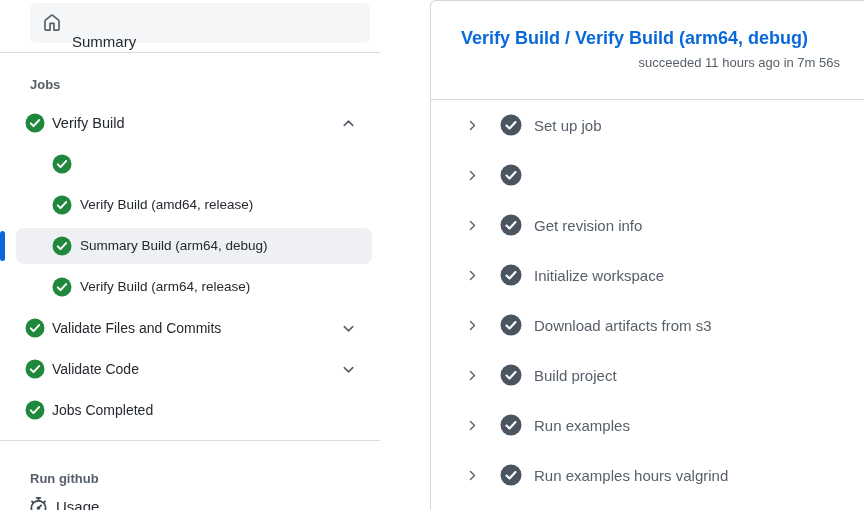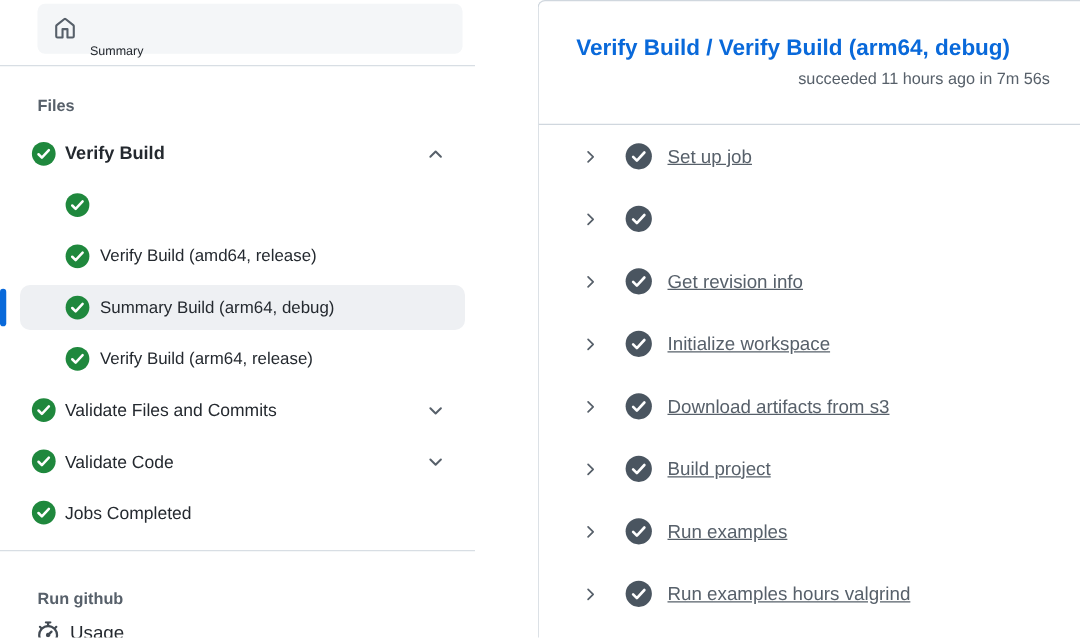--- a/index.html
+++ b/index.html
@@ -22,41 +22,41 @@
     color:var(--fg);
   }
   
   .sidebar{position:absolute;left:0;top:0;width:380px;height:510px;}
   .summary-btn{
     position:absolute;left:30px;top:3px;width:340px;height:40px;
     background:var(--btnbg);border-radius:6px;
     display:flex;align-items:center;gap:11px;padding-left:13px;
     cursor:pointer;
   }
-  .summary-btn .label{font-size:10px;color:var(--fg);margin-top:37px;}
+  .summary-btn .label{font-size:15px;color:var(--fg);margin-top:37px;}
   .divider{position:absolute;left:0;width:380px;height:1px;background:#d8dee4;}
   .divider.d1{top:52px;}
   .divider.d2{top:440px;}
   .section-heading{
     position:absolute;left:30px;font-size:13px;font-weight:bold;color:var(--muted);
   }
   .jobs-heading{top:77px;}
   .rundetails-heading{top:471px;}
   .job-row{
     position:absolute;left:0;width:380px;height:41px;cursor:pointer;
   }
   .job-row .row-bg{
     position:absolute;left:16px;top:2px;width:356px;height:36px;border-radius:8px;
   }
   .job-row.selected .row-bg{background:var(--selbg);}
   .job-row .check{position:absolute;top:10px;}
   .job-row .jlabel{position:absolute;top:12px;font-size:14px;color:var(--fg);white-space:nowrap;}
   .job-row.toplevel .check{left:25px;}
   .job-row.toplevel .jlabel{left:52px;}
-  .job-row.toplevel.bold .jlabel{font-weight:bold;font-size:14.5px;}
+  .job-row.toplevel.bold .jlabel{font-weight:normal;font-size:14.5px;}
   .job-row.child .check{left:52px;}
   .job-row.child .jlabel{left:80px;font-size:13.5px;}
   .job-row .jchevron{position:absolute;left:341px;top:13px;}
   .sel-accent{
     position:absolute;left:0;top:231px;width:5px;height:30px;
     background:var(--blue);border-radius:3px;
   }
   .usage-row{position:absolute;left:0;top:494px;width:380px;height:40px;cursor:pointer;}
   .usage-row .uicon{position:absolute;left:29px;top:3px;}
   .usage-row .ulabel{position:absolute;left:56px;top:4px;font-size:15px;color:var(--fg);}
@@ -71,40 +71,40 @@
     border-bottom:1px solid var(--border);
   }
   .page-title{font-size:18px;font-weight:bold;color:var(--blue);line-height:24px;}
   .status-text{font-size:13px;color:var(--muted);margin-top:5px;text-align:right;}
   .steps{position:relative;}
   .step-row{
     display:flex;align-items:center;height:50px;padding-left:35px;cursor:pointer;
   }
   .step-row .schevron{width:13px;display:flex;align-items:center;}
   .step-row .scheck{margin-left:21px;display:flex;align-items:center;}
-  .step-row .slabel{margin-left:12px;font-size:15px;color:var(--muted);white-space:nowrap;text-decoration:underline;}
+  .step-row .slabel{margin-left:12px;font-size:15px;color:var(--muted);white-space:nowrap;}
   svg{display:block;}
 </style>
 </head>
 <body>
 
 <nav class="sidebar">
 
   <div class="summary-btn">
     <span>
       <svg width="18" height="18" viewBox="0 0 16 16" fill="#57606a">
         <path d="M6.906.664a1.749 1.749 0 0 1 2.187 0l5.25 4.2c.415.332.657.835.657 1.367v7.019A1.75 1.75 0 0 1 13.25 15h-3.5a.75.75 0 0 1-.75-.75V9H7v5.25a.75.75 0 0 1-.75.75h-3.5A1.75 1.75 0 0 1 1 13.25V6.23c0-.531.242-1.034.657-1.366l5.25-4.2Zm1.25 1.171a.25.25 0 0 0-.312 0l-5.25 4.2a.25.25 0 0 0-.094.196v7.019c0 .138.112.25.25.25H5.5V8.25a.75.75 0 0 1 .75-.75h3.5a.75.75 0 0 1 .75.75v5.25h2.75a.25.25 0 0 0 .25-.25V6.23a.25.25 0 0 0-.094-.195l-5.25-4.2Z"></path>
       </svg>
     </span>
     <span class="label">Summary</span>
   </div>
 
   <div class="divider d1"></div>
 
-  <div class="section-heading jobs-heading">Files</div>
+  <div class="section-heading jobs-heading">Jobs</div>
 
   <div class="job-row toplevel bold" style="top:103px">
     <div class="row-bg"></div>
     <span class="check">
       <svg width="20" height="20" viewBox="0 0 20 20">
           <circle cx="10" cy="10" r="9.5" fill="#1f883d"></circle>
           <path d="M5.8 10.4l2.7 2.7 5.6-6" stroke="#fff" stroke-width="2" fill="none" stroke-linecap="round" stroke-linejoin="round"></path>
         </svg>
     </span>
     <span class="jlabel">Verify Build</span>

